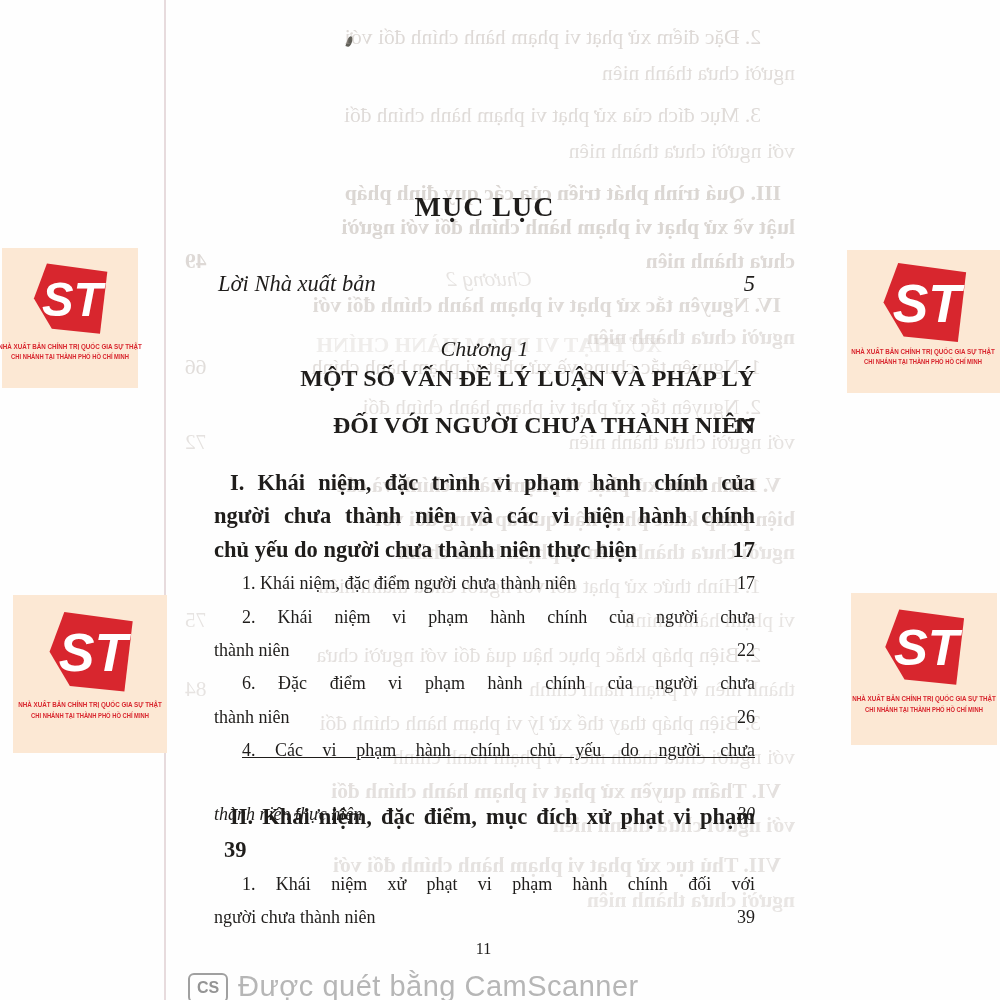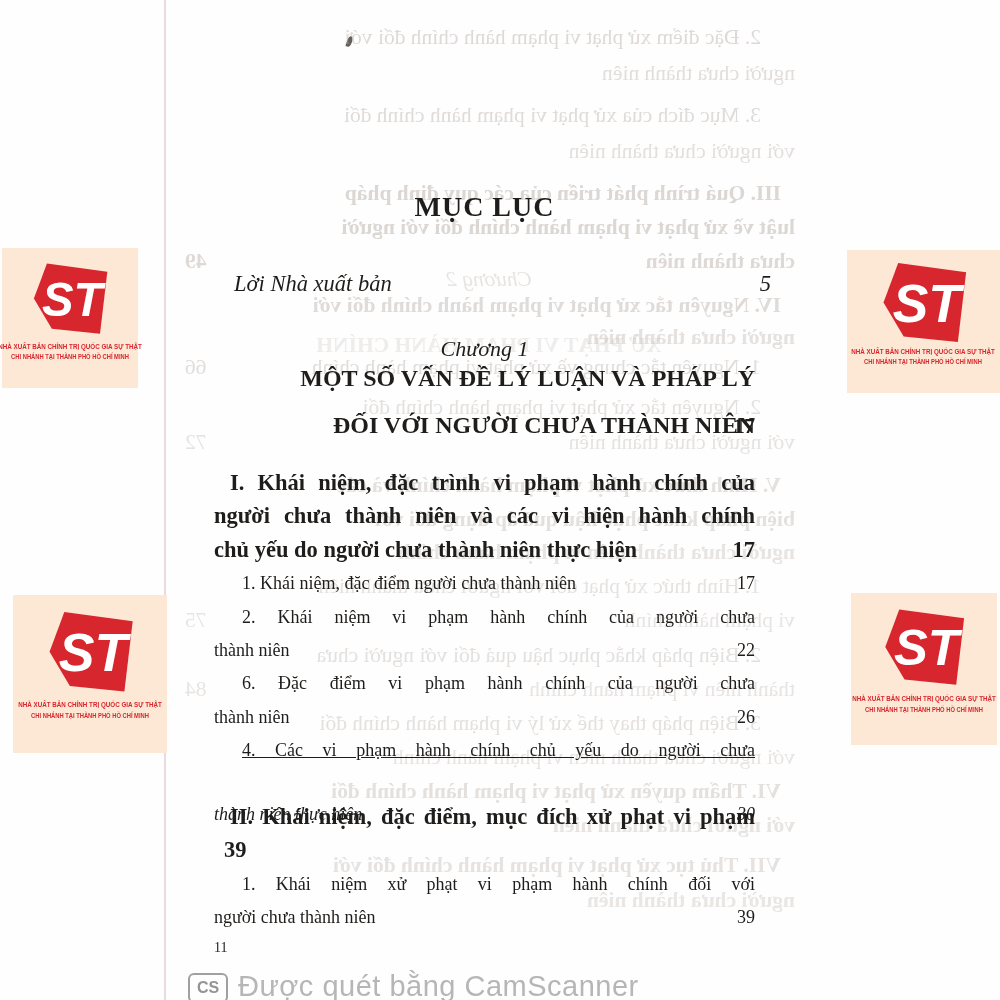--- a/index.html
+++ b/index.html
@@ -15,34 +15,34 @@
          transform:scaleX(-1);filter:blur(0.6px);}
   .bl{position:absolute;left:0;right:0;font-size:21.5px;color:#b2a8a1;line-height:30px;white-space:nowrap;}
   .bl.b{font-weight:bold;}
   .bl.c{text-align:center;}
   .bl.i{font-style:italic;}
   .bl .bpg{position:absolute;right:2px;top:0;}
   
   .abs{position:absolute;}
   #main-title{left:214px;top:191px;width:541px;text-align:center;font-size:28px;font-weight:bold;letter-spacing:1px;}
   .fm-row{left:218px;width:537px;height:31px;display:flex;justify-content:space-between;
-          font-style:italic;font-size:22.5px;margin-left:16px;}
+          font-style:italic;font-size:22.5px;}
   #fm-0{top:271px;} #fm-1{top:304px;}
   #chapter-label{left:214px;top:336px;width:541px;text-align:center;font-style:italic;font-size:22px;}
   .ch-line{left:214px;width:541px;text-align:right;font-weight:bold;font-size:24px;}
   #ch-0{top:365px;} #ch-1{top:398px;} #ch-2{top:412px;}
   #ch-2 .pg{position:absolute;right:0;top:1px;font-size:22px;}
   #toc-lines{position:absolute;left:214px;top:0;width:541px;}
   .toc-line{position:absolute;left:0;width:541px;height:34px;font-size:18px;line-height:30px;}
   .toc-line.b{font-weight:bold;font-size:22.5px;}
   .toc-line.jl .t{display:block;text-align:justify;text-align-last:justify;}
   .toc-line.last{display:flex;justify-content:space-between;}
   .toc-line.last .t{flex:0 1 auto;}
   .toc-line .pg{margin-left:10px;}
-  #folio{left:214px;top:940px;width:539px;text-align:left;font-size:14px;}
+  #folio{left:214px;top:940px;width:539px;text-align:center;font-size:16px;}
   
   .logo{position:absolute;display:flex;flex-direction:column;align-items:center;}
   .logo-tl{left:2px;top:248px;width:136px;height:140px;}
   .logo-tr{left:847px;top:250px;width:153px;height:143px;}
   .logo-bl{left:13px;top:595px;width:154px;height:158px;}
   .logo-br{left:851px;top:593px;width:146px;height:152px;}
   .monogram{margin-top:7%;width:60%;height:58%;}
   .cap{font-family:"Liberation Sans","DejaVu Sans",sans-serif;font-weight:bold;
        white-space:nowrap;transform:scaleX(.92);line-height:1.5;}
   .cap1{font-size:6.8px;margin-top:3px;}

